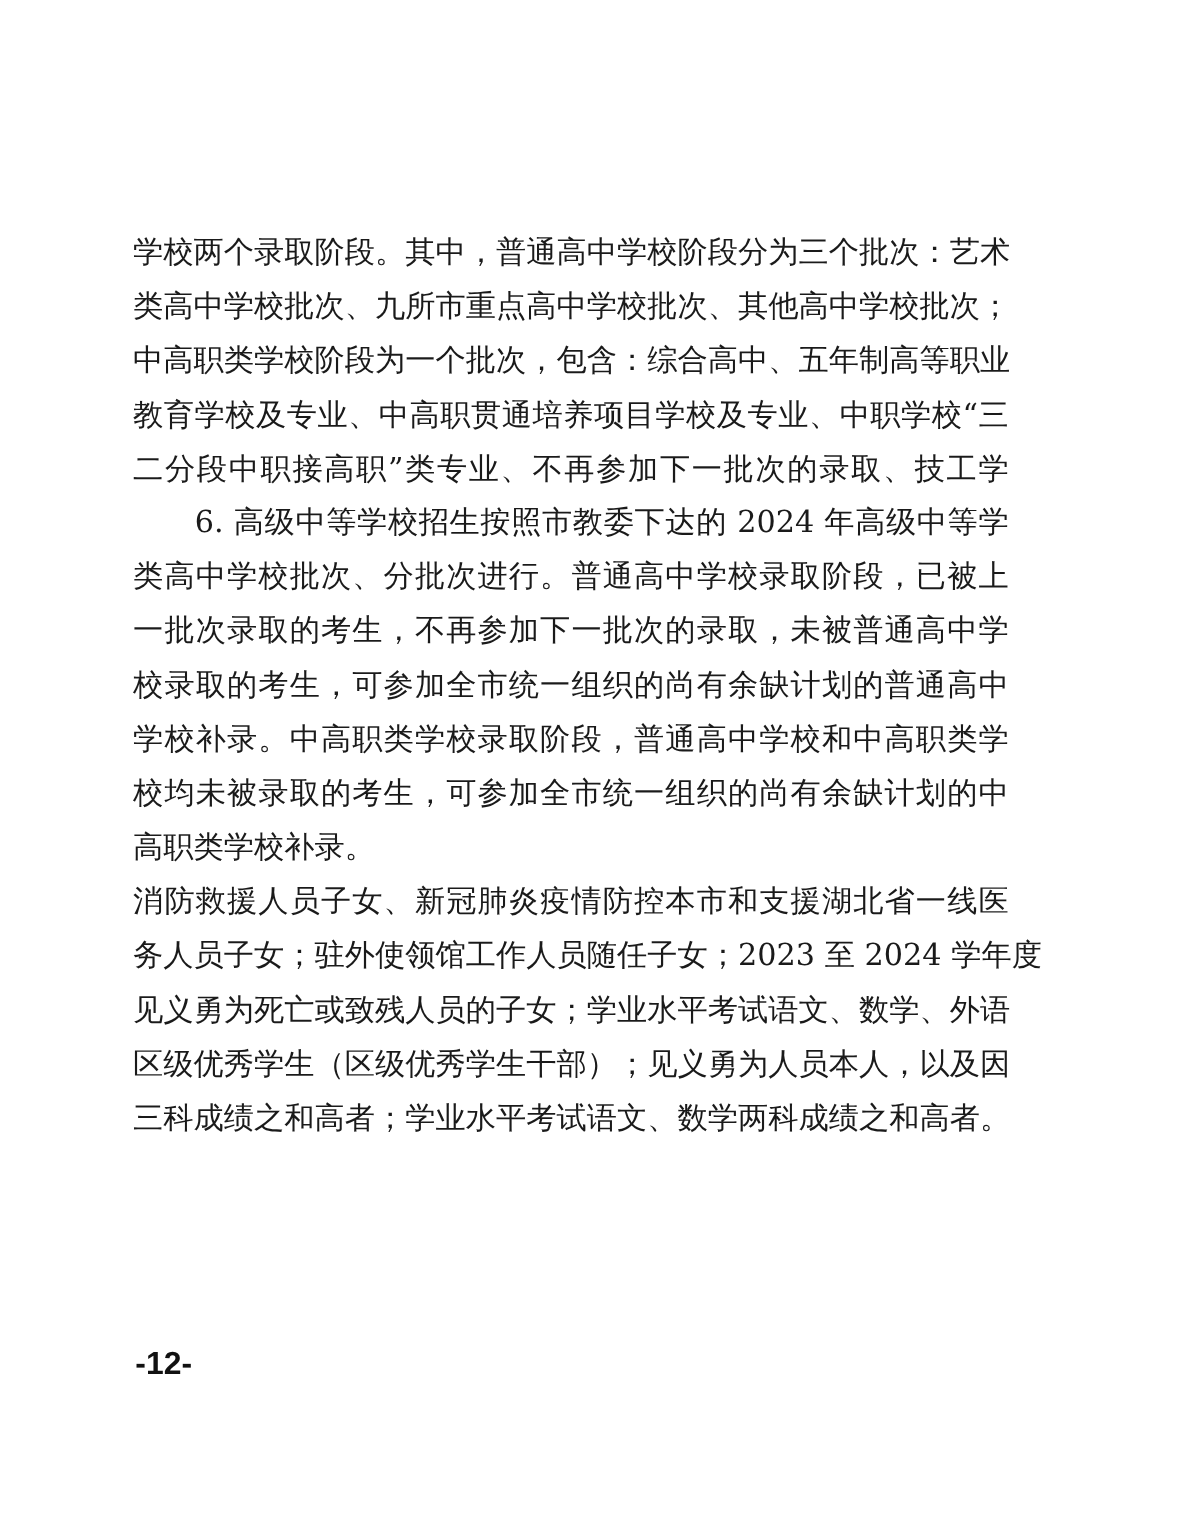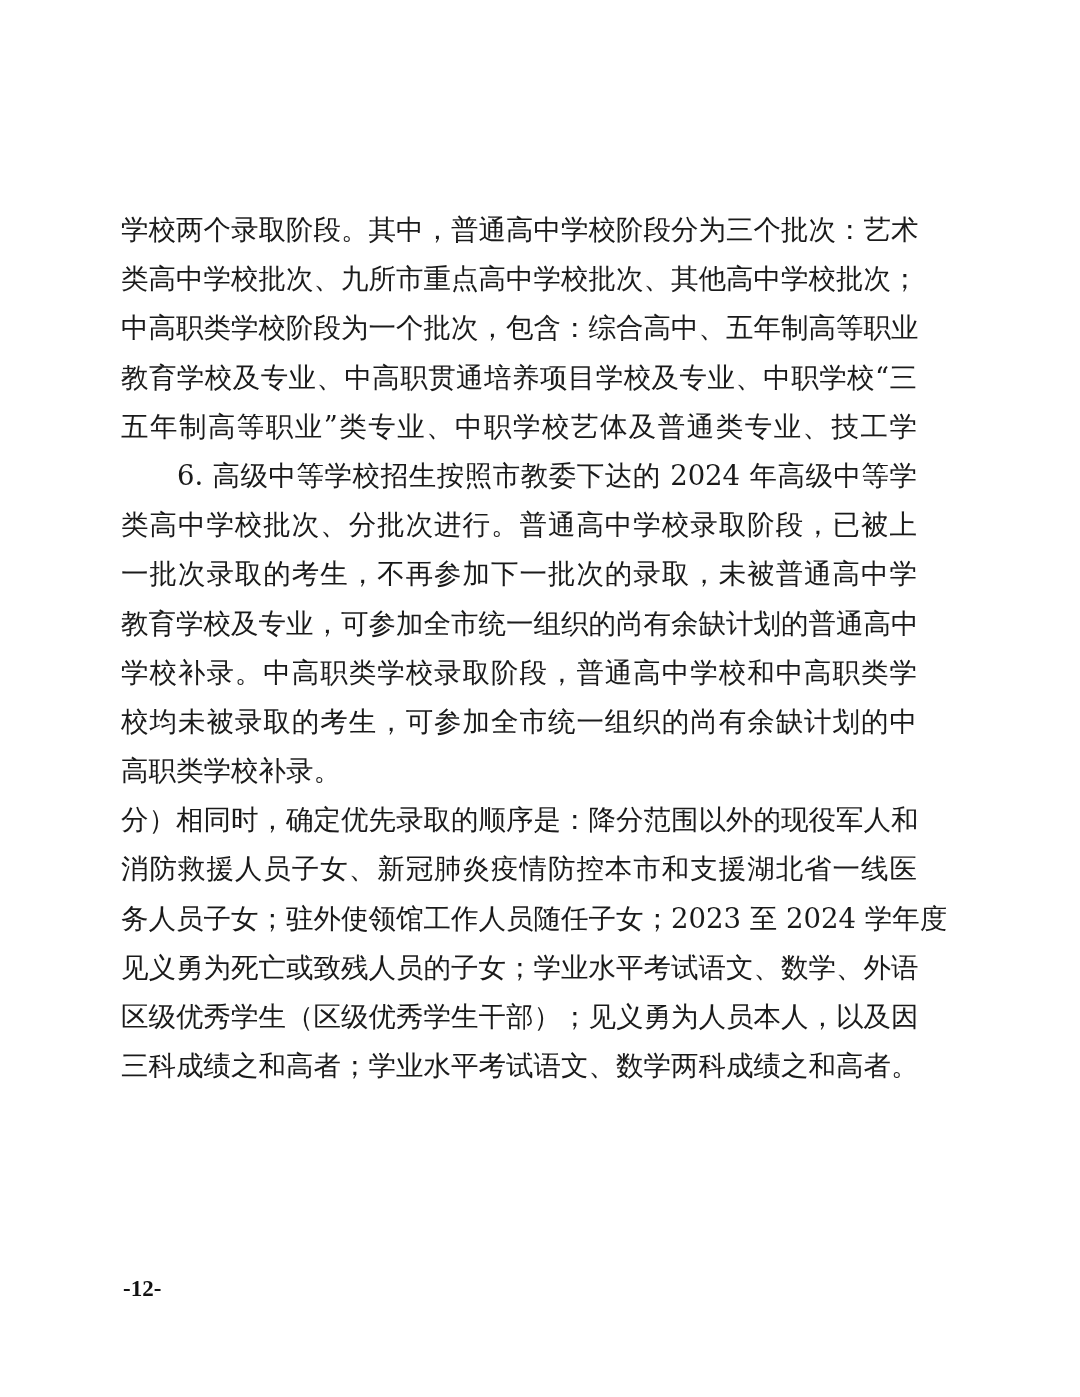--- a/index.html
+++ b/index.html
@@ -33,52 +33,51 @@
   }
   .line.last {
     text-align-last: left;
   }
   .line.indent {
     padding-left: 56px;
   }
   .page-number {
     position: absolute;
     left: 123px;
-    top: 1276px;
-    font-family: Liberation Serif, serif;
+    top: 1224px;
+    font-family: Liberation Sans, sans-serif;
     font-weight: bold;
-    font-size: 23px;
+    font-size: 29px;
     color: #111111;
   }
 </style>
 </head>
 <body>
 
 <div class="page">
 
   <div>
     <div class="line">学校两个录取阶段。其中，普通高中学校阶段分为三个批次：艺术</div>
     <div class="line">类高中学校批次、九所市重点高中学校批次、其他高中学校批次；</div>
     <div class="line">中高职类学校阶段为一个批次，包含：综合高中、五年制高等职业</div>
     <div class="line">教育学校及专业、中高职贯通培养项目学校及专业、中职学校“三</div>
-    <div class="line">五年制高等职业”类专业、中职学校艺体及普通类专业、技工学</div>
+    <div class="line">二分段中职接高职”类专业、不再参加下一批次的录取、技工学</div>
   </div>
 
   <div>
     <div class="line indent">6. 高级中等学校招生按照市教委下达的 2024 年高级中等学</div>
     <div class="line">类高中学校批次、分批次进行。普通高中学校录取阶段，已被上</div>
     <div class="line">一批次录取的考生，不再参加下一批次的录取，未被普通高中学</div>
-    <div class="line">教育学校及专业，可参加全市统一组织的尚有余缺计划的普通高中</div>
+    <div class="line">校录取的考生，可参加全市统一组织的尚有余缺计划的普通高中</div>
     <div class="line">学校补录。中高职类学校录取阶段，普通高中学校和中高职类学</div>
     <div class="line">校均未被录取的考生，可参加全市统一组织的尚有余缺计划的中</div>
     <div class="line last">高职类学校补录。</div>
   </div>
 
   <div>
-    <div class="line">分）相同时，确定优先录取的顺序是：降分范围以外的现役军人和</div>
     <div class="line">消防救援人员子女、新冠肺炎疫情防控本市和支援湖北省一线医</div>
     <div class="line">务人员子女；驻外使领馆工作人员随任子女；2023 至 2024 学年度</div>
     <div class="line">见义勇为死亡或致残人员的子女；学业水平考试语文、数学、外语</div>
     <div class="line">区级优秀学生（区级优秀学生干部）；见义勇为人员本人，以及因</div>
     <div class="line">三科成绩之和高者；学业水平考试语文、数学两科成绩之和高者。</div>
   </div>
 </div>
 
 <div class="page-number">-12-</div>
 

